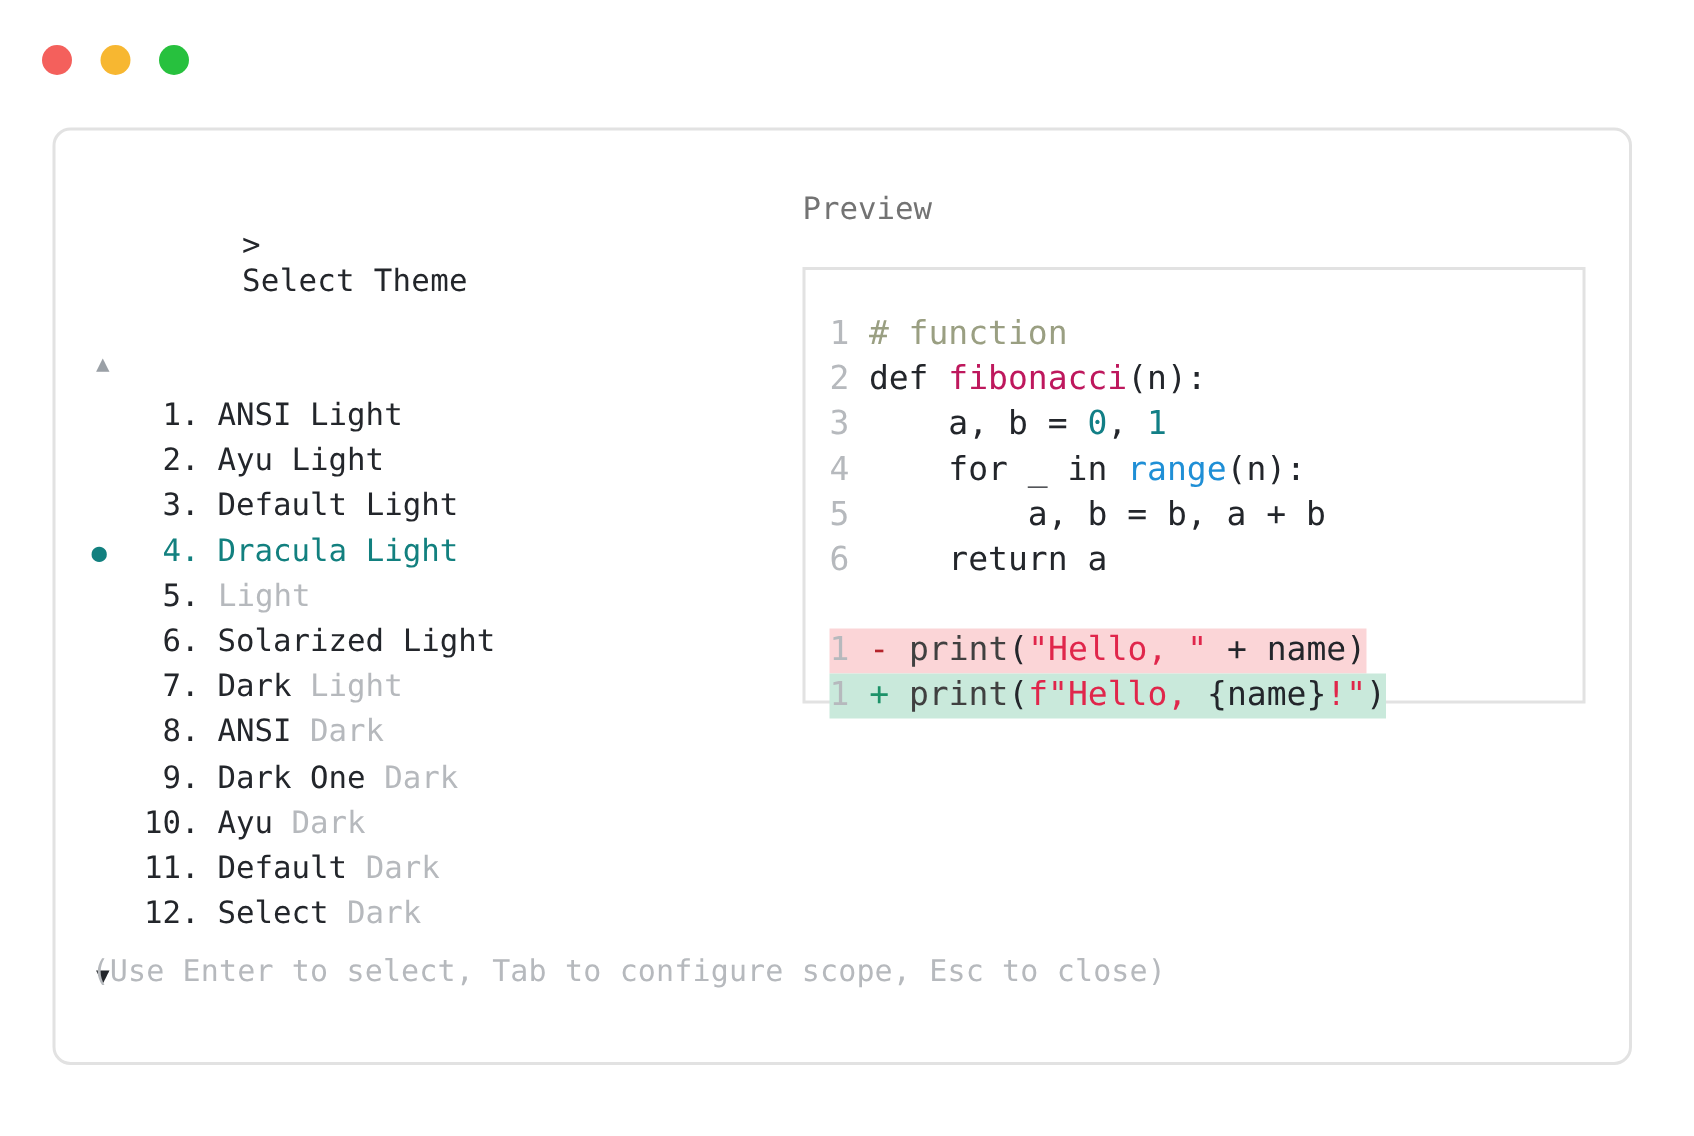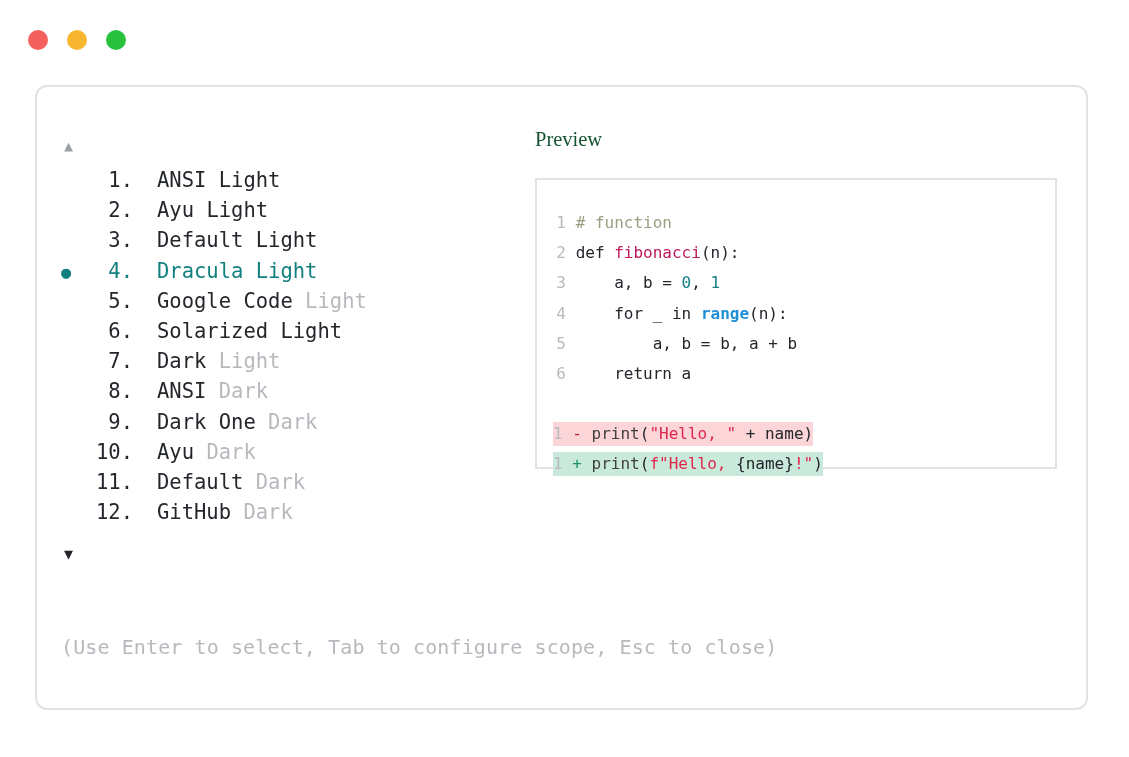--- a/index.html
+++ b/index.html
@@ -101,21 +101,21 @@
     color: #12807f;
   }
   .bullet-cell.empty { color: transparent; }
   .num-cell {
     width: 46px;
     flex: 0 0 46px;
     text-align: right;
     color: #23262b;
   }
   .name-cell {
-    margin-left: 24px;
+    margin-left: 12px;
     color: #23262b;
   }
   .variant {
     color: #23262b;
   }
   .variant.dim {
     color: #b6b9bd;
   }
   .theme-row.selected .num-cell,
   .theme-row.selected .num-dot,
@@ -137,52 +137,51 @@
 
   
   .right-col {
     position: absolute;
     left: 498px;
     top: 40px;
     width: 530px;
   }
   .preview-label {
     font-size: 20.5px;
-    color: #14532d;
+    color: #737373;
     line-height: 24px;
-    font-family: Liberation Serif, serif;
   }
   .preview-box {
     margin-top: 27px;
     width: 522px;
     height: 291px;
     border: 2px solid #e2e2e2;
     background: #ffffff;
     box-sizing: border-box;
     padding: 28px 0 0 16px;
   }
 
   .code {
-    font-size: 16px;
+    font-size: 22px;
     line-height: 30.2px;
     white-space: pre;
     color: #23262b;
   }
   .code-line { white-space: pre; height: 30.2px; }
   .ln {
     color: #b6b9bd;
     display: inline-block;
     width: 13px;
     text-align: right;
   }
   .tok-comment { color: #9a9f82; }
   .tok-kw      { color: #23262b; }
   .tok-fn      { color: #be185d; }
   .tok-num     { color: #127f86; }
-  .tok-builtin { color: #1f8fd6; font-weight: bold; }
+  .tok-builtin { color: #1f8fd6; }
   .tok-plain   { color: #23262b; }
   .tok-str     { color: #e0264b; }
 
   .code-gap { height: 30px; }
 
   .diff-line { white-space: pre; height: 30.2px; line-height: 30.2px; }
   .diff-body { padding: 2px 0 3px 0; }
   .diff-del .diff-body { background: #fbd5d7; }
   .diff-add .diff-body { background: #c9e9db; }
   .diff-ln { color: #b6b9bd; }
@@ -196,36 +195,40 @@
 <div class="titlebar">
   <span class="dot dot-close"></span>
   <span class="dot dot-min"></span>
   <span class="dot dot-max"></span>
 </div>
 
 <div class="panel">
   <div class="panel-inner">
 
     <div class="left-col">
+      <div class="prompt-line">
+        <span class="prompt-caret">&gt;</span>
+        <span>Select Theme</span>
+      </div>
 
       <div class="scroll-arrow up">▲</div>
 
       <ul class="theme-list" id="theme-list">
           <li class="theme-row"><span class="bullet-cell empty">●</span><span class="num-cell">1.</span><span class="name-cell">ANSI</span><span> </span><span class="variant">Light</span></li>
           <li class="theme-row"><span class="bullet-cell empty">●</span><span class="num-cell">2.</span><span class="name-cell">Ayu</span><span> </span><span class="variant">Light</span></li>
           <li class="theme-row"><span class="bullet-cell empty">●</span><span class="num-cell">3.</span><span class="name-cell">Default</span><span> </span><span class="variant">Light</span></li>
           <li class="theme-row selected"><span class="bullet-cell">●</span><span class="num-cell">4.</span><span class="name-cell">Dracula</span><span> </span><span class="variant">Light</span></li>
-          <li class="theme-row"><span class="bullet-cell empty">●</span><span class="num-cell">5.</span><span class="name-cell">Google Code</span><span> </span><span class="variant dim">Light</span></li>
+          <li class="theme-row"><span class="bullet-cell empty">●</span><span class="num-cell">5.</span><span> </span><span class="variant dim">Light</span></li>
           <li class="theme-row"><span class="bullet-cell empty">●</span><span class="num-cell">6.</span><span class="name-cell">Solarized</span><span> </span><span class="variant">Light</span></li>
           <li class="theme-row"><span class="bullet-cell empty">●</span><span class="num-cell">7.</span><span class="name-cell">Dark</span><span> </span><span class="variant dim">Light</span></li>
           <li class="theme-row"><span class="bullet-cell empty">●</span><span class="num-cell">8.</span><span class="name-cell">ANSI</span><span> </span><span class="variant dim">Dark</span></li>
           <li class="theme-row"><span class="bullet-cell empty">●</span><span class="num-cell">9.</span><span class="name-cell">Dark One</span><span> </span><span class="variant dim">Dark</span></li>
           <li class="theme-row"><span class="bullet-cell empty">●</span><span class="num-cell">10.</span><span class="name-cell">Ayu</span><span> </span><span class="variant dim">Dark</span></li>
           <li class="theme-row"><span class="bullet-cell empty">●</span><span class="num-cell">11.</span><span class="name-cell">Default</span><span> </span><span class="variant dim">Dark</span></li>
-          <li class="theme-row"><span class="bullet-cell empty">●</span><span class="num-cell">12.</span><span class="name-cell">GitHub</span><span> </span><span class="variant dim">Dark</span></li>
+          <li class="theme-row"><span class="bullet-cell empty">●</span><span class="num-cell">12.</span><span class="name-cell">Select</span><span> </span><span class="variant dim">Dark</span></li>
         </ul>
 
       <div class="scroll-arrow down">▼</div>
     </div>
 
     <div class="hint">(Use Enter to select, Tab to configure scope, Esc to close)</div>
 
     <div class="right-col">
       <div class="preview-label">Preview</div>
       <div class="preview-box">

